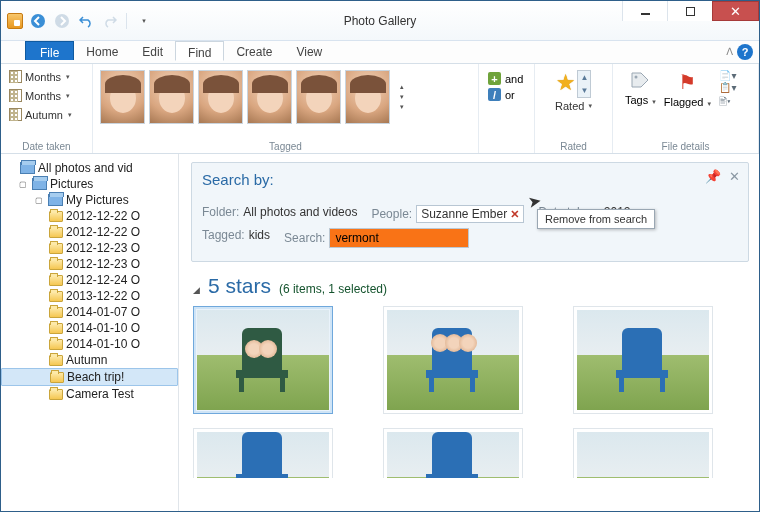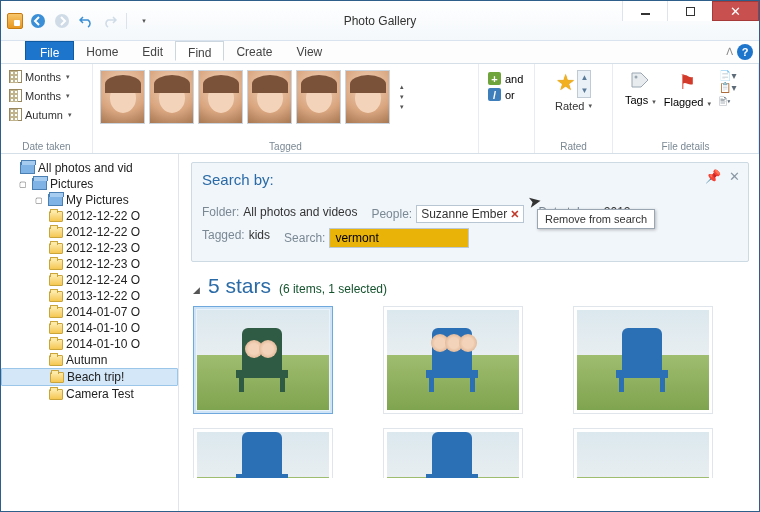--- a/index.html
+++ b/index.html
@@ -64,21 +64,21 @@
   .foldicon::before { content:""; position:absolute; width:6px; height:3px; background:#fde9a8; top:-3px; left:0; border:1px solid #caa53b; border-bottom:none; border-radius:1px 1px 0 0;}
   .ind1 { padding-left:18px; } .ind2 { padding-left:34px; } .ind3 { padding-left:48px; }
   .sel { background:#d3e7f8; border:1px solid #9cc5ea; border-radius:1px;}
   .main { flex:1; padding:8px 10px 0 12px; overflow:hidden; position:relative;}
   .searchbox { border:1px solid #cdd9e3; background:#f1f6fa; border-radius:2px; padding:8px 10px 8px 10px; font-size:12px; color:#333; position:relative;}
   .sbtitle { color:#2a6aa6; font-size:15px; margin-bottom:17px; }
   .sbrow { display:flex; gap:14px; flex-wrap:wrap; margin-bottom:5px;}
   .sblabel { color:#7a8894; margin-right:4px;}
   .pchip { border:1px solid #b8c6d3; background:#fff; padding:1px 4px; display:inline-flex; align-items:center; gap:3px; font-size:12px;}
   .pchip .xr { color:#c23a2b; font-weight:bold; font-size:11px;}
-  .sinput { border:1px solid #bcc8d3; background:#eab308; padding:2px 5px; width:140px; font-size:12px; }
+  .sinput { border:1px solid #bcc8d3; background:#f97316; padding:2px 5px; width:140px; font-size:12px; }
   .sbicons { position:absolute; right:8px; top:6px; display:flex; gap:8px; color:#8a97a3; font-size:13px;}
   .tooltip { position:absolute; top:46px; left:345px; background:#fff; border:1px solid #9aa7b3; padding:3px 7px; font-size:11px; box-shadow:1px 1px 3px rgba(0,0,0,0.25); z-index:10;}
   .cursor { position:absolute; top:29px; left:336px; z-index:11; font-size:16px; transform: rotate(-10deg);}
   .heading { margin:12px 0 8px 2px; display:flex; align-items:baseline; gap:8px;}
   .heading .tri { font-size:9px; color:#555;}
   .heading .htxt { color:#2a6aa6; font-size:21px; font-weight:300;}
   .heading .hcnt { color:#14532d; font-size:12px;}
   .thumbs { display:flex; gap:50px; flex-wrap:wrap; padding-left:2px;}
   .thumb { width:140px; height:108px; border:1px solid #dfe5ea; padding:3px; background:#fff; position:relative; display:flex; align-items:center; justify-content:center; overflow:hidden;}
   .thumb.selected { border:1px solid #6fa8dc; background:#eaf3fb; box-shadow: inset 0 0 0 2px #cfe4f6;}

